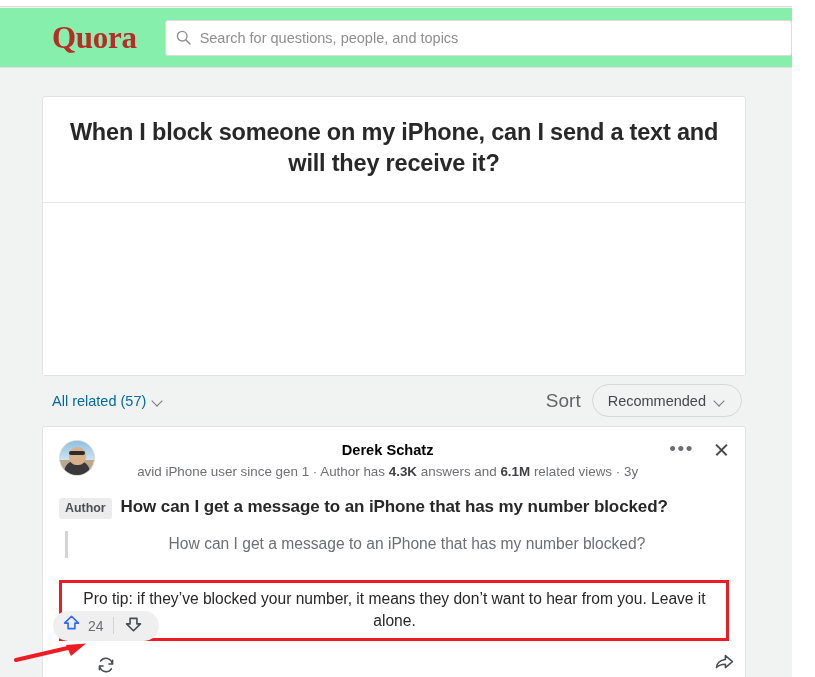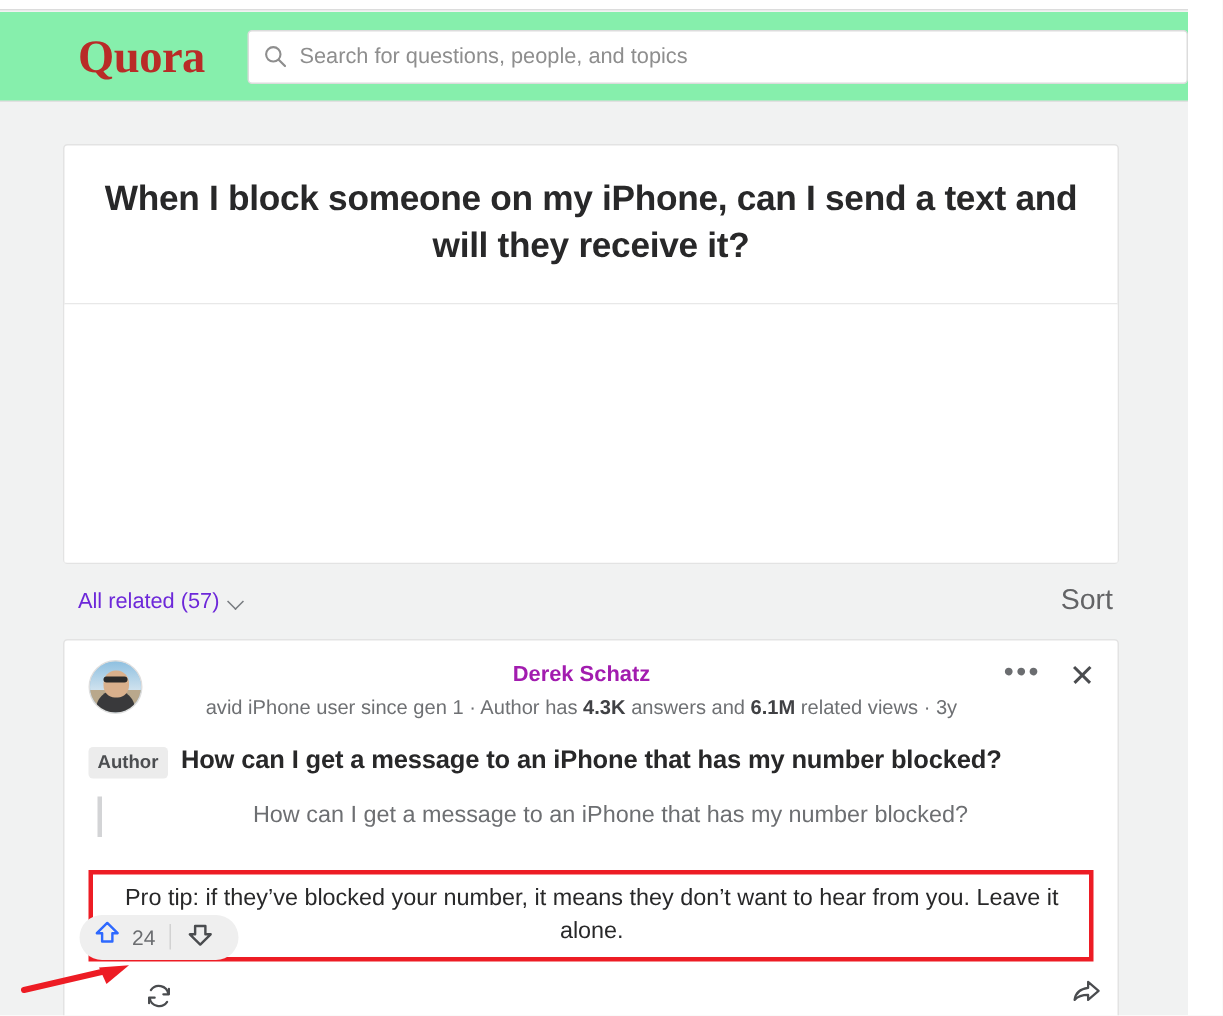--- a/index.html
+++ b/index.html
@@ -94,21 +94,21 @@
   .q-body { height: 172px; background: #ffffff; }
 
   
   .filter-row {
     display: flex; align-items: center; justify-content: space-between;
     height: 50px;
     padding: 0 4px 0 10px;
   }
   .all-related {
     display: flex; align-items: center; gap: 7px;
-    font-size: 14.5px; color: #6d28d9;
+    font-size: 14.5px; color: #0369a1;
   }
   .sort-wrap { display: flex; align-items: center; gap: 11px; }
   .sort-label { font-size: 19px; color: #636466; }
   .sort-pill {
     display: flex; align-items: center; gap: 9px;
     border: 1px solid #d4d6d8;
     border-radius: 17px;
     height: 33px;
     padding: 0 15px;
     font-size: 14.5px;
@@ -143,21 +143,21 @@
     position: relative;
     background: #9cc4de;
   }
   .avatar .sky { position: absolute; inset: 0 0 42% 0; background: linear-gradient(#8fc0e0, #cfe2ee); }
   .avatar .ground { position: absolute; left: 0; right: 0; bottom: 0; height: 42%; background: #b9a88c; }
   .avatar .head { position: absolute; left: 50%; top: 20%; width: 17px; height: 18px; margin-left: -8.5px; border-radius: 48% 48% 44% 44%; background: #d9b08c; }
   .avatar .glasses { position: absolute; left: 50%; top: 30%; width: 16px; height: 4px; margin-left: -8px; background: #2b2b2b; border-radius: 2px; }
   .avatar .body { position: absolute; left: 50%; bottom: 0; width: 26px; height: 15px; margin-left: -13px; border-radius: 13px 13px 0 0; background: #39393b; }
 
   .a-meta { flex: 1; min-width: 0; padding-top: 1px; }
-  .a-name { font-size: 14.6px; font-weight: bold; color: #a21caf; line-height: 1.35; }
+  .a-name { font-size: 14.6px; font-weight: bold; color: #000000; line-height: 1.35; }
   .a-credential { font-size: 13.4px; color: #6e7073; line-height: 1.5; margin-top: 2px; }
   .a-credential b { color: #404144; font-weight: bold; }
   .a-actions { display: flex; align-items: center; gap: 20px; padding-top: 2px; }
   .dots { color: #6b6d70; font-size: 19px; letter-spacing: 1.6px; line-height: 12px; }
   .xclose { width: 15px; height: 15px; position: relative; }
   .xclose::before, .xclose::after {
     content: ""; position: absolute; left: 0; top: 7px; width: 15px; height: 1.6px; background: #4a4c4f;
   }
   .xclose::before { transform: rotate(45deg); }
   .xclose::after  { transform: rotate(-45deg); }
@@ -251,20 +251,24 @@
       <div class="q-body"></div>
     </div>
 
     <div class="filter-row">
       <div class="all-related">
         <span>All related (57)</span>
         <span class="chev"></span>
       </div>
       <div class="sort-wrap">
         <span class="sort-label">Sort</span>
+        <div class="sort-pill">
+          <span>Recommended</span>
+          <span class="chev"></span>
+        </div>
       </div>
     </div>
 
     <div class="a-card">
 
       <div class="a-head">
         <div class="avatar">
           <div class="sky"></div>
           <div class="ground"></div>
           <div class="body"></div>

